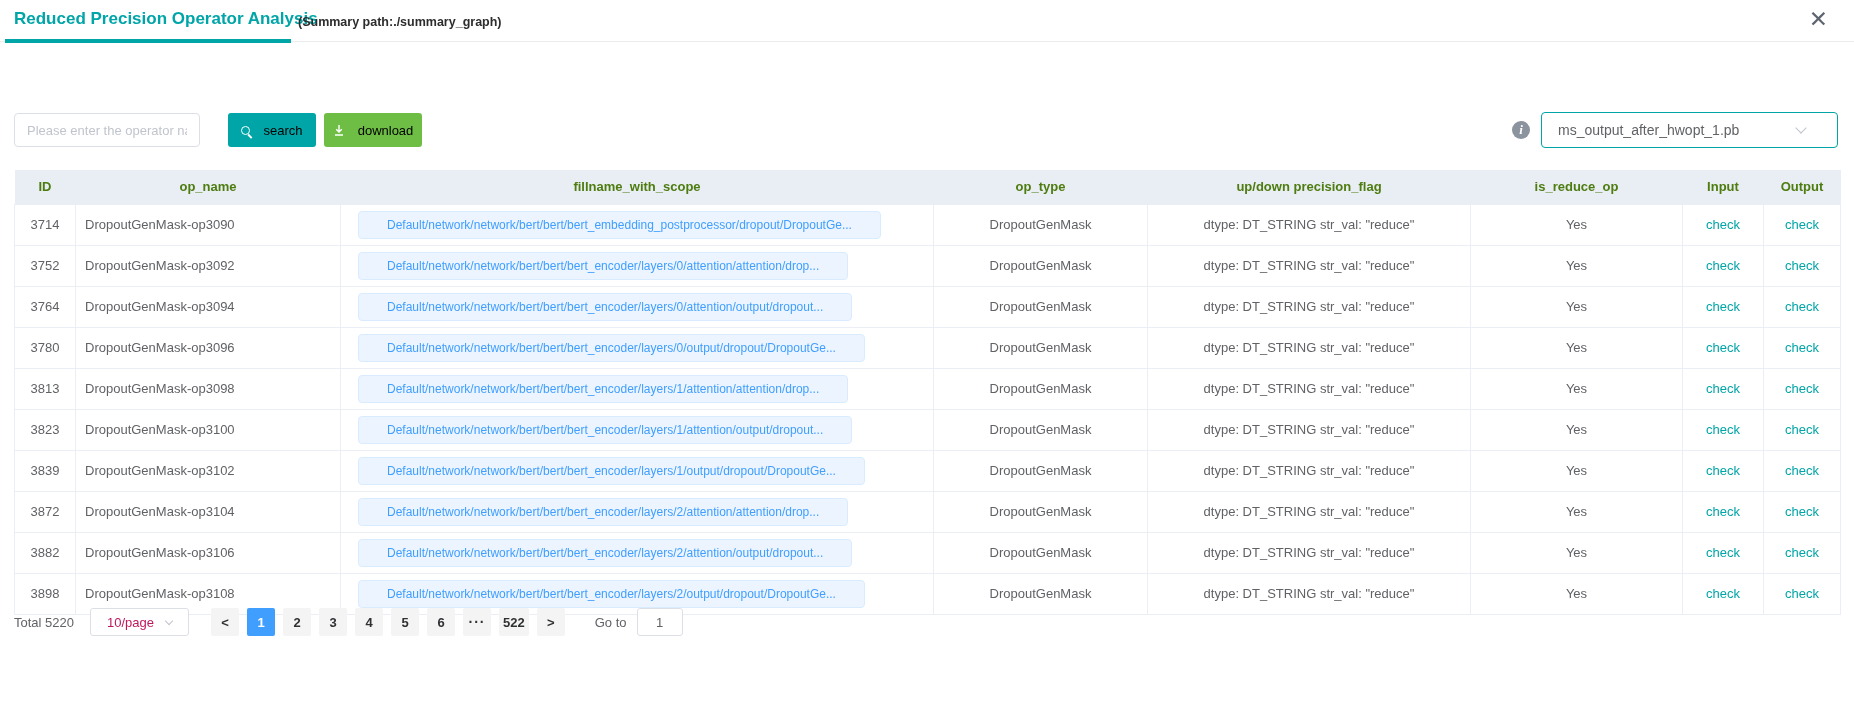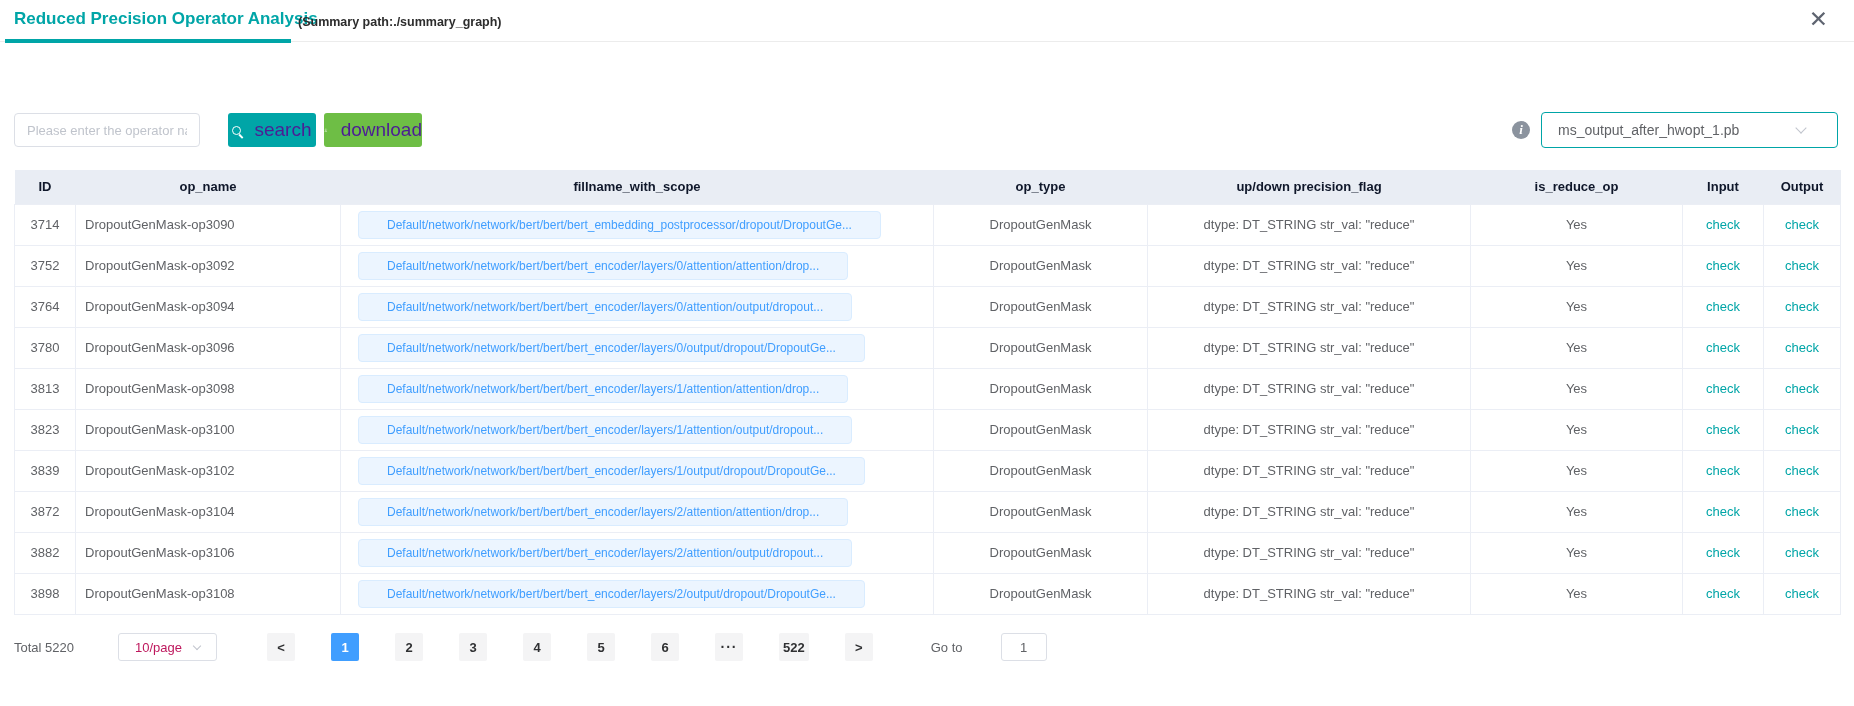--- a/index.html
+++ b/index.html
@@ -11,43 +11,43 @@
   .dlg-header { position:absolute; top:0; left:0; right:0; height:42px; border-bottom:1px solid #ececec; }
   .title { position:absolute; left:14px; top:9px; font-size:17px; font-weight:bold; color:var(--accent,#00a5a7); }
   .summary { position:absolute; left:298px; top:15px; font-size:12.5px; font-weight:bold; color:#2d2d2d; }
   .close { position:absolute; right:26px; top:4px; font-size:23px; color:#5e6470; cursor:pointer; line-height:30px; }
   .tab-underline { position:absolute; left:5px; bottom:-2px; width:286px; height:4px; background:var(--accent,#00a5a7); }
 
   
   .toolbar { position:absolute; top:112px; left:14px; right:16px; height:36px; display:flex; align-items:center; }
   .op-input { width:186px; height:34px; border:1px solid #dcdfe6; border-radius:4px; padding:0 12px; font-size:13px; color:#606266; font-family:inherit; outline:none; }
   .op-input::placeholder { color:#c0c4cc; }
-  .btn { height:34px; border:none; border-radius:3px; color:#4c1d95; font-size:19px; display:inline-flex; align-items:center; justify-content:center; gap:13px; cursor:pointer; font-family:inherit; }
+  .btn { height:34px; border:none; border-radius:3px; color:#000000; font-size:13px; display:inline-flex; align-items:center; justify-content:center; gap:13px; cursor:pointer; font-family:inherit; }
   .btn.search { width:88px; margin-left:28px; background:var(--accent,#00a5a7); }
   .btn.download { width:98px; margin-left:8px; background:var(--green,#6ebe45); }
   .mag-icon { width:9px; height:9px; border:1.5px solid #fff; border-radius:50%; position:relative; display:inline-block; }
   .mag-icon::after { content:''; position:absolute; width:1.5px; height:5px; background:#fff; left:7px; top:7px; transform:rotate(-45deg); }
   .spacer { flex:1; }
   .info { width:18px; height:18px; border-radius:50%; background:#8b939e; color:#fff; font-family:"Liberation Serif", serif; font-style:italic; font-weight:bold; font-size:13px; display:inline-flex; align-items:center; justify-content:center; margin-right:11px; cursor:pointer; }
   .file-select { width:297px; height:36px; border:1px solid var(--accent,#00a5a7); border-radius:4px; display:flex; align-items:center; justify-content:space-between; padding:0 32px 0 16px; font-size:14px; color:#606266; cursor:pointer; background:#fff; }
   .chev { width:8px; height:8px; border-right:1.5px solid #c0c4cc; border-bottom:1.5px solid #c0c4cc; transform:rotate(45deg); margin-top:-4px; }
   .chev.small { width:6px; height:6px; margin-top:-3px; }
 
   
   .table-wrap { position:absolute; top:170px; left:14px; width:1826px; }
   table { width:100%; border-collapse:collapse; table-layout:fixed; font-size:13px; color:#606266; }
-  th { background:var(--header_bg,#e9edf4); height:34px; font-weight:bold; color:#0f172a; text-align:center; font-size:13px; }
+  th { background:var(--header_bg,#e9edf4); height:34px; font-weight:bold; color:#4d7c0f; text-align:center; font-size:13px; }
   td { border:1px solid #ebeef5; height:41px; text-align:center; overflow:hidden; white-space:nowrap; }
   td.c-opname { text-align:left; padding-left:9px; }
   td.c-scope { text-align:left; padding-left:17px; }
   .pill { display:inline-block; max-width:560px; background:var(--pill_bg,#ecf5ff); border:1px solid var(--pill_border,#d9ecff); color:var(--blue,#409eff); border-radius:4px; padding:6px 28px; font-size:12px; line-height:14px; cursor:pointer; overflow:hidden; text-overflow:ellipsis; white-space:nowrap; vertical-align:middle; }
   .check { color:var(--accent,#00a5a7); cursor:pointer; text-decoration:none; }
 
   
-  .pagination { position:absolute; top:633px; left:14px; display:flex; align-items:center; height:28px; font-size:13px; color:#606266;gap:28px; }
+  .pagination { position:absolute; top:608px; left:14px; display:flex; align-items:center; height:28px; font-size:13px; color:#606266; }
   .total { margin-right:16px; color:#606266; }
   .size-select { width:99px; height:28px; border:1px solid #dcdfe6; border-radius:3px; display:flex; align-items:center; justify-content:center; gap:12px; color:#be185d; font-size:13px; cursor:pointer; background:#fff; }
   .pg-btn { min-width:28px; height:28px; margin:0 4px; padding:0 4px; border:none; border-radius:2px; background:#f4f4f5; color:#303133; font-weight:bold; font-size:13px; cursor:pointer; font-family:inherit; }
   .pg-btn.arrow { font-weight:bold; color:#303133; }
   .pg-btn.prev { margin-left:22px; }
   .pg-btn.page.active { background:var(--blue,#409eff); color:#fff; }
   .pg-btn.dots { letter-spacing:1px; font-size:14px; }
   .goto-label { margin-left:26px; margin-right:10px; }
   .goto-input { width:46px; height:28px; border:1px solid #dcdfe6; border-radius:3px; text-align:center; font-size:13px; color:#606266; font-family:inherit; outline:none; }
 </style>

